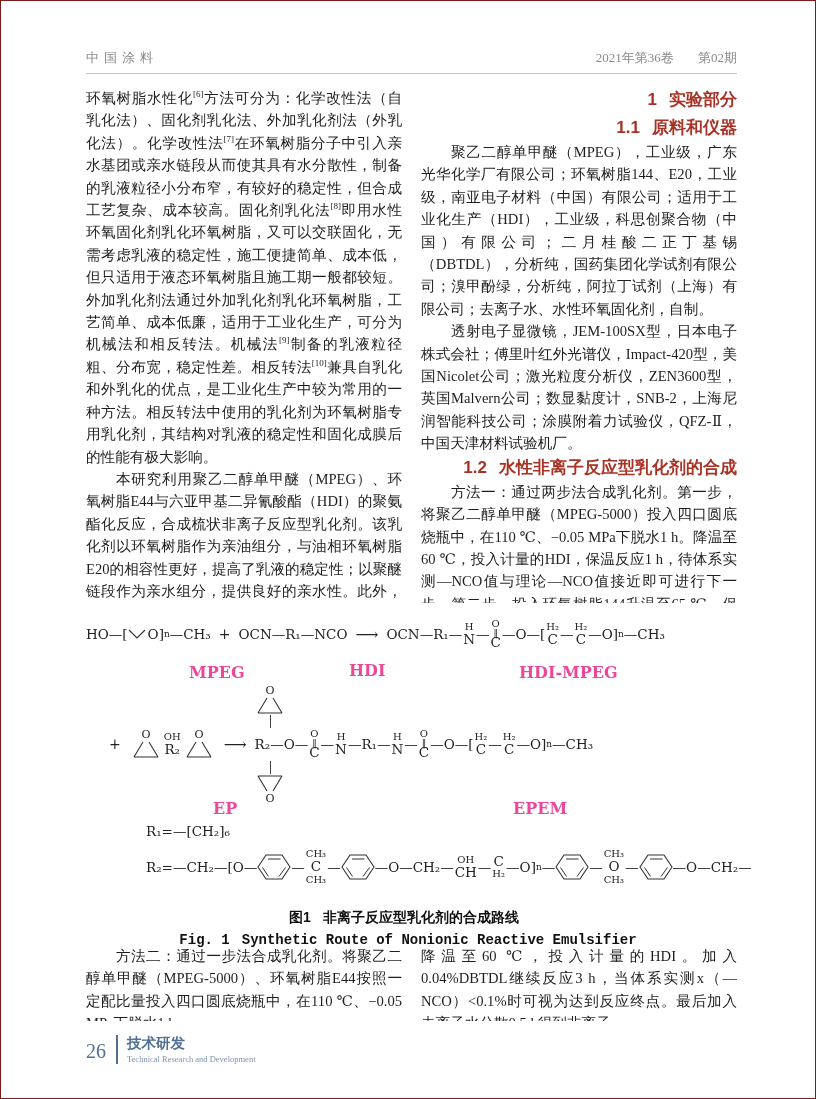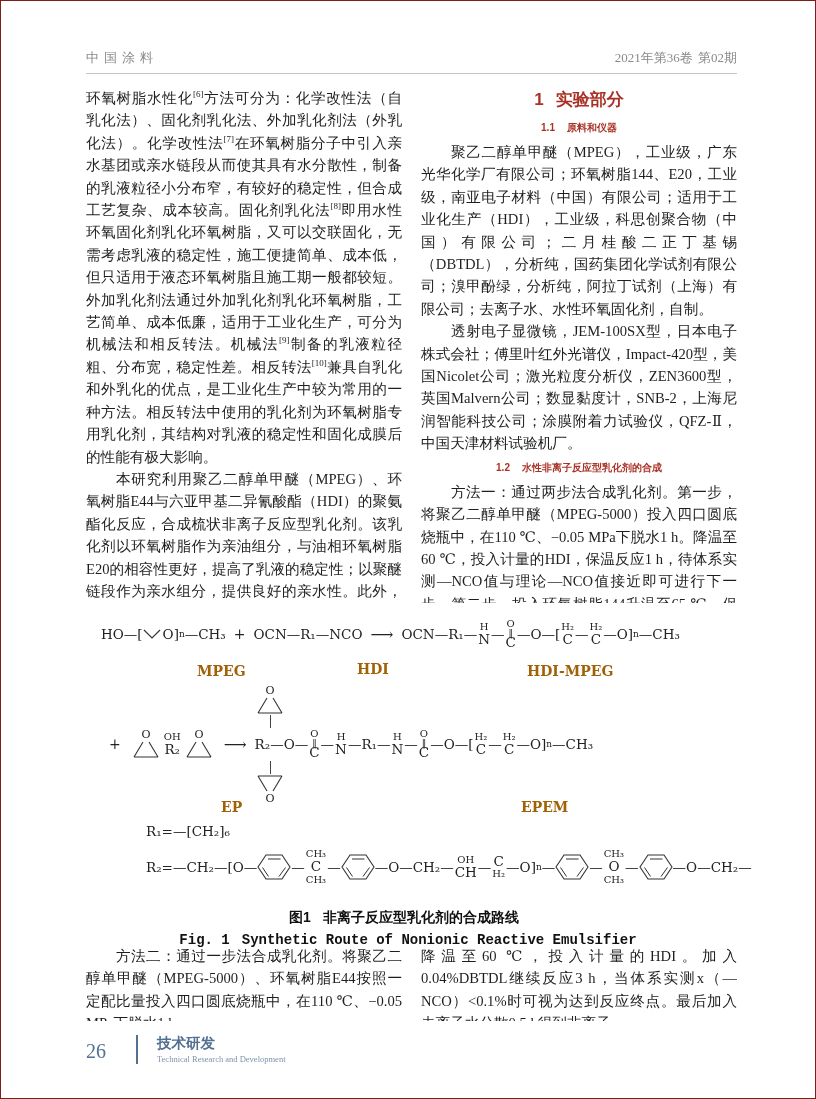--- a/index.html
+++ b/index.html
@@ -4,65 +4,65 @@
 <style>
   html,body{margin:0;padding:0;background:#ffffff;}
   .page{position:relative;width:816px;height:1099px;background:#fff;border:1px solid #7f1d1d;
         box-sizing:border-box;color:#1e1e1e;font-family:"Liberation Serif","DejaVu Serif",serif;overflow:hidden;}
 
   
   .header{position:absolute;left:85px;right:78px;top:48px;height:24px;border-bottom:1px solid #c4c4c4;
           font-size:13px;color:#8a8a8a;}
   .header .journal{float:left;letter-spacing:5px;}
   .header .issue{float:right;}
-  .header .issue span{margin-left:2px;}
+  .header .issue span{margin-left:21px;}
 
   
   .cols{position:absolute;left:85px;right:78px;display:flex;gap:19px;}
   .top-cols{top:86px;height:516px;overflow:hidden;}
   .bottom-cols{top:944px;height:76px;overflow:hidden;}
   .col{width:318px;font-size:14.6px;line-height:22.4px;text-align:justify;}
   .col p{margin:0;}
   .indent{text-indent:2.05em;}
   sup.ref{font-size:9px;line-height:0;vertical-align:super;}
 
-  h1.sec,h2.sec{font-family:"Liberation Sans","DejaVu Sans",sans-serif;color:#a93226;margin:0;text-align:center;}
+  h1.sec,h2.sec{font-family:"Liberation Sans","DejaVu Sans",sans-serif;color:#a93226;margin:0;text-align:right;}
   h1.sec{font-size:17px;line-height:25px;margin-bottom:4px;}
-  h2.sec{font-size:10px;line-height:23px;margin:1px 0 2px;}
+  h2.sec{font-size:17px;line-height:23px;margin:1px 0 2px;}
   h1.sec .num,h2.sec .num{margin-right:12px;}
 
   
   .figure{position:absolute;left:0;right:0;top:604px;height:352px;color:#222;
           font-family:"DejaVu Serif","Liberation Serif",serif;}
   .chain{position:absolute;display:flex;align-items:center;font-size:13.5px;white-space:nowrap;}
   .chain sub{font-size:9px;}
   .plus{margin:0 8px;font-size:14px;}
   .arrow{margin:0 8px;font-size:16px;}
   .stk{display:inline-flex;flex-direction:column;align-items:center;line-height:1;margin:0 1px;}
   .stk .t{font-size:10px;padding-bottom:1px;}
   .stk .db{font-size:9px;line-height:6px;}
   .stk .a{font-size:13.5px;}
   .stk .b{font-size:10px;padding-top:1px;}
   .epem{position:relative;display:inline-flex;align-items:center;padding:44px 0;}
   .epem::before{content:"";position:absolute;left:15px;top:30px;width:1px;height:13px;background:#444;}
   .epem::after{content:"";position:absolute;left:15px;bottom:30px;width:1px;height:13px;background:#444;}
   .epo-top{position:absolute;left:-2px;top:0;}
   .epo-bot{position:absolute;left:-2px;bottom:0;}
-  .schemelabel{position:absolute;font-weight:bold;color:#a16207;font-size:14px;margin-left:8px;}
+  .schemelabel{position:absolute;font-weight:bold;color:#ec4899;font-size:16px;}
   .svgtxt{font-size:11px;font-family:"DejaVu Serif",serif;fill:#222;}
 
   .caption-zh{position:absolute;top:304px;left:0;right:8px;text-align:center;
               font-family:"Liberation Sans","DejaVu Sans",sans-serif;font-weight:bold;font-size:14px;color:#111;}
   .caption-en{position:absolute;top:327px;left:0;right:0;text-align:center;font-weight:bold;font-size:14px;color:#111;font-family:Liberation Mono, monospace;}
   .caption-zh .cap-label,.caption-en .cap-label{margin-right:12px;}
 
   
   .footer{position:absolute;left:85px;top:1034px;display:flex;align-items:flex-start;color:#527092;}
   .pagenum{font-size:20px;padding:5px 10px 0 0;}
-  .fblock{border-left:2px solid #527092;padding-left:19px;margin-left:20px;}
+  .fblock{border-left:2px solid #527092;padding-left:9px;}
   .fzh{font-family:"Liberation Sans","DejaVu Sans",sans-serif;font-weight:bold;font-size:14.5px;line-height:17px;}
   .fen{font-size:8.5px;color:#7d94ad;margin-top:2px;}
 </style>
 </head>
 <body>
 
 <div class="page">
 
   <div class="header">
     <span class="journal">中国涂料</span>
@@ -82,21 +82,21 @@
       <h2 class="sec"><span class="num">1.1</span><span>原料和仪器</span></h2>
       <p class="indent">聚乙二醇单甲醚（MPEG），工业级，广东光华化学厂有限公司；环氧树脂144、E20，工业级，南亚电子材料（中国）有限公司；适用于工业化生产（HDI），工业级，科思创聚合物（中国）有限公司；二月桂酸二正丁基锡（DBTDL），分析纯，国药集团化学试剂有限公司；溴甲酚绿，分析纯，阿拉丁试剂（上海）有限公司；去离子水、水性环氧固化剂，自制。</p>
       <p class="indent">透射电子显微镜，JEM-100SX型，日本电子株式会社；傅里叶红外光谱仪，Impact-420型，美国Nicolet公司；激光粒度分析仪，ZEN3600型，英国Malvern公司；数显黏度计，SNB-2，上海尼润智能科技公司；涂膜附着力试验仪，QFZ-Ⅱ，中国天津材料试验机厂。</p>
       <h2 class="sec"><span class="num">1.2</span><span>水性非离子反应型乳化剂的合成</span></h2>
       <p class="indent">方法一：通过两步法合成乳化剂。第一步，将聚乙二醇单甲醚（MPEG-5000）投入四口圆底烧瓶中，在110 ℃、−0.05 MPa下脱水1 h。降温至60 ℃，投入计量的HDI，保温反应1 h，待体系实测—NCO值与理论—NCO值接近即可进行下一步。第二步，投入环氧树脂144升温至65 ℃，保温0.5 h待混合均匀后加入0.04%（质量分数，后同）DBTDL并保温1.5 h，升温至70 ℃保温反应2 h，当体系实测x（—NCO）&lt;0.1%时可视为达到反应终点。最后降温加入去离子水分散0.5 h得到非离子反应型乳化剂。合成路线如图1所示。</p>
     </div>
   </div>
 
   <div class="figure">
 
-    <div class="chain" style="left:100px;top:14px;">
+    <div class="chain" style="left:85px;top:14px;">
       <span>HO—[</span>
       <svg width="20" height="12" viewBox="0 0 20 12">
           <polyline points="1,2 9,10 17,2" fill="none" stroke="#333" stroke-width="1.1"></polyline>
         </svg>
       <span>O]</span>
         <sub>n</sub>
       <span>—CH₃</span>
       <span class="plus">+</span>
       <span>OCN—R₁—NCO</span>
       <span class="arrow">⟶</span>

